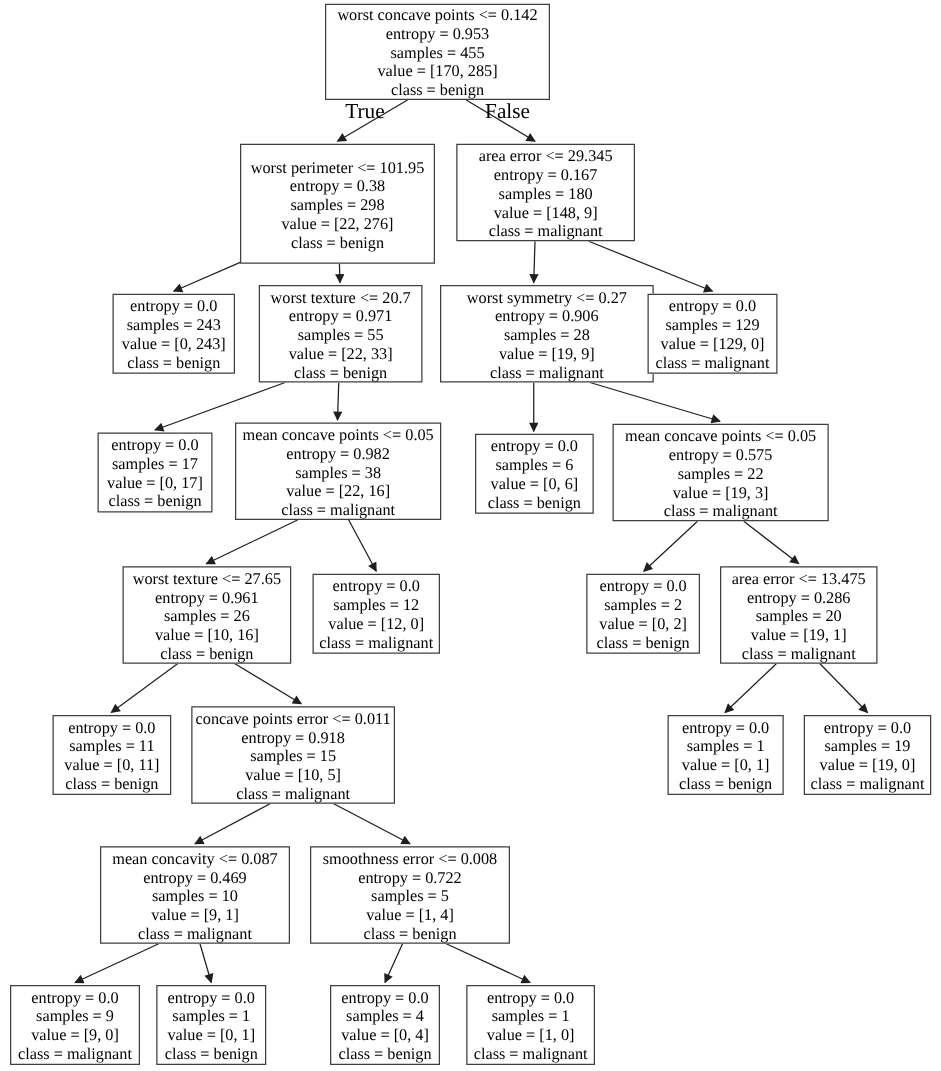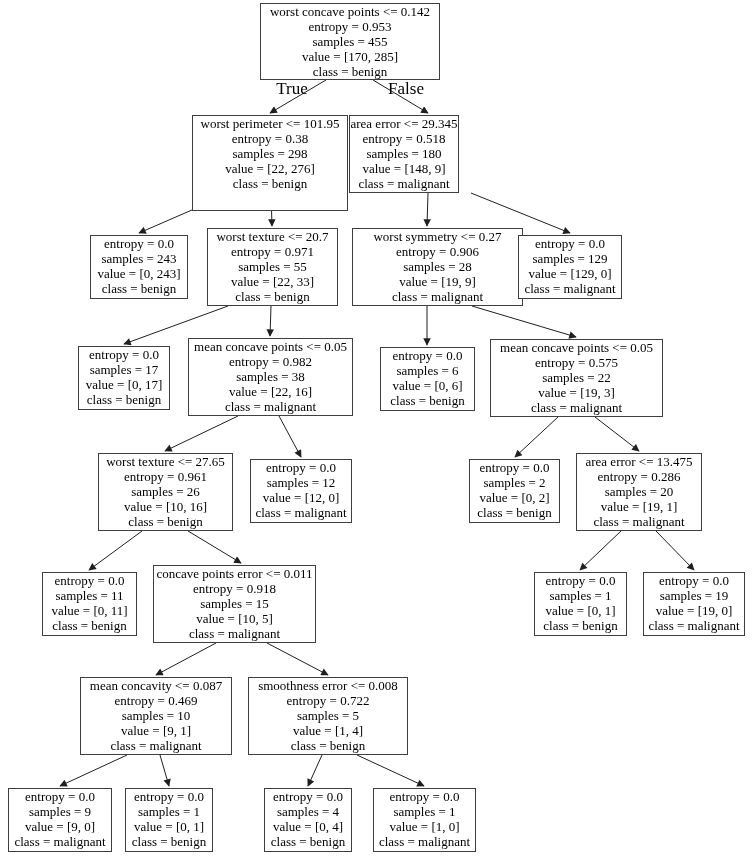--- a/index.html
+++ b/index.html
@@ -18,21 +18,21 @@
     width: 753px; height: 857px;
   }
   .edge { stroke: #1f1f1f; stroke-width: 1; }
   .node {
     position: absolute;
     box-sizing: border-box;
     background: #ffffff;
     border: 1px solid #3f3f3f;
     display: flex;
     flex-direction: column;
-    justify-content: flex-start;
+    justify-content: center;
     align-items: center;
     text-align: center;
     font-size: 13px;
     line-height: 15px;
     white-space: nowrap;
   }
   .edge-label {
     position: absolute;
     transform: translateX(-50%);
     font-size: 17px;
@@ -88,23 +88,23 @@
   </div>
 
   <div class="node" style="left:192px;top:115px;width:156px;height:96px">
     <div>worst perimeter &lt;= 101.95</div>
     <div>entropy = 0.38</div>
     <div>samples = 298</div>
     <div>value = [22, 276]</div>
     <div>class = benign</div>
   </div>
 
-  <div class="node" style="left:349px;top:115px;width:110px;height:78px">
+  <div class="node" style="left:365px;top:115px;width:143px;height:78px">
     <div>area error &lt;= 29.345</div>
-    <div>entropy = 0.518</div>
+    <div>entropy = 0.167</div>
     <div>samples = 180</div>
     <div>value = [148, 9]</div>
     <div>class = malignant</div>
   </div>
 
   <div class="node" style="left:90px;top:235px;width:98px;height:64px">
     <div>entropy = 0.0</div>
     <div>samples = 243</div>
     <div>value = [0, 243]</div>
     <div>class = benign</div>

